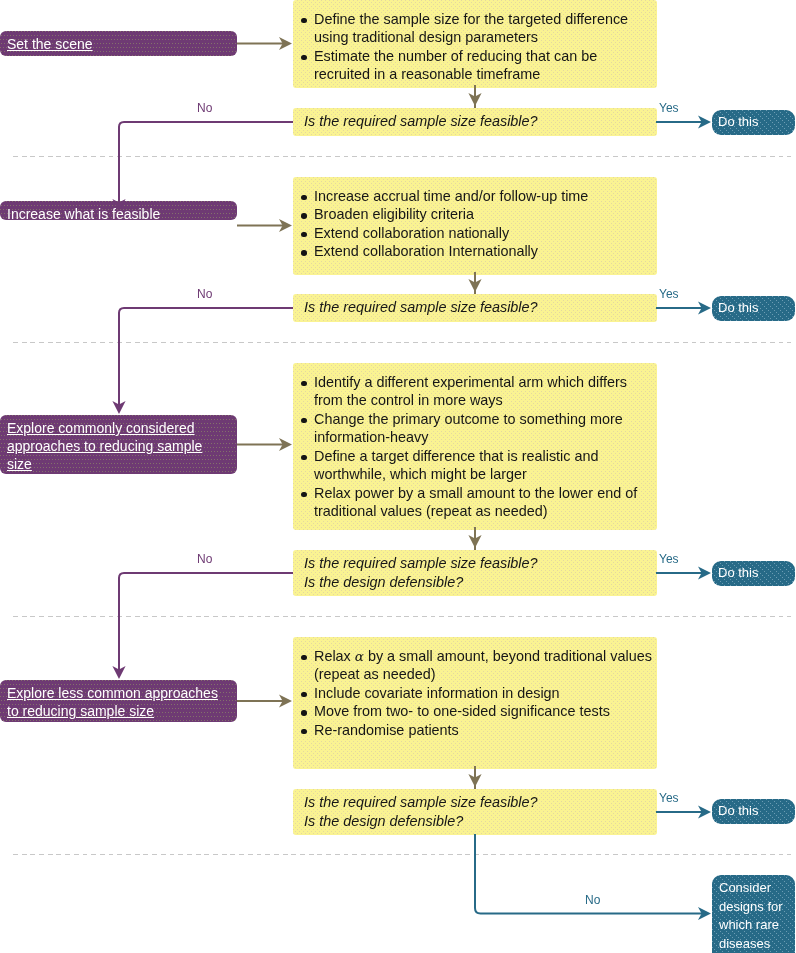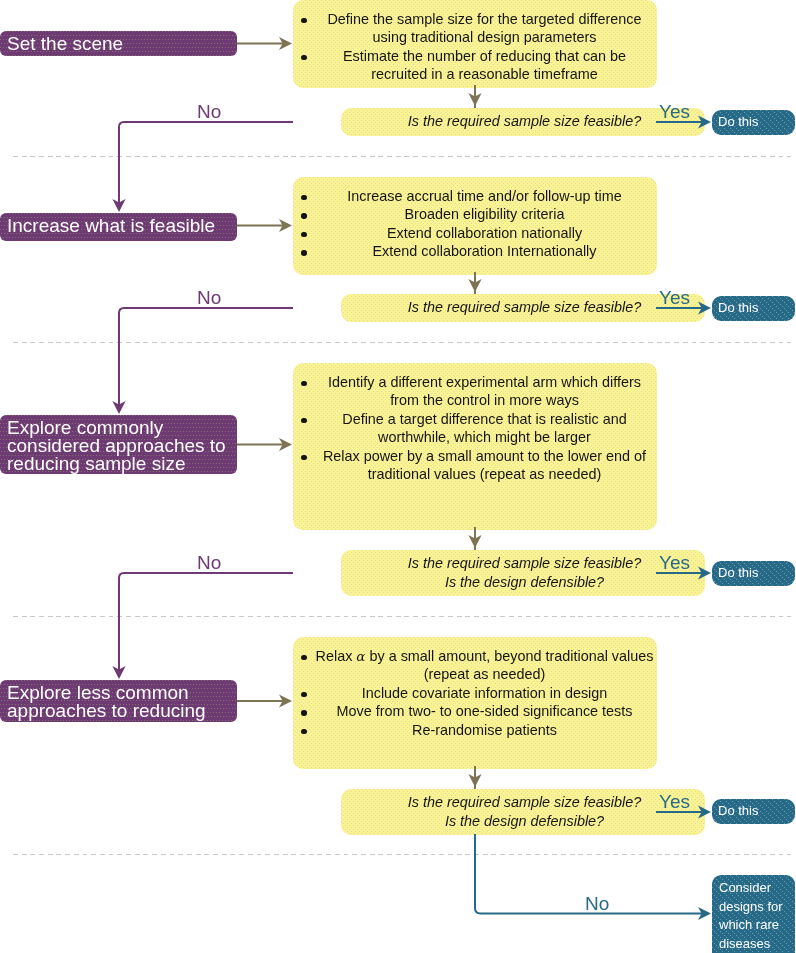--- a/index.html
+++ b/index.html
@@ -7,46 +7,46 @@
      font-family:"Liberation Sans",sans-serif;}
 .stage{position:absolute;left:0;top:0;width:796px;height:953px;}
 .box{position:absolute;box-sizing:border-box;}
 
 .purple{
   background-color:#6E3A73;color:#ffffff;border-radius:6px;
   background-image:
     radial-gradient(circle at 0.5px 0.5px,#83706b 0.55px,transparent 0.55px),
     radial-gradient(circle at 1.5px 4.5px,#83706b 0.55px,transparent 0.55px);
   background-size:3px 8px;
-  font-size:19px;line-height:18px;padding:4px 10px 0 7px;
+  font-size:14px;line-height:18px;padding:4px 10px 0 7px;text-decoration:underline;
 }
 .yellow{
-  background-color:#FAF392;color:#161616;border-radius:10px;
+  background-color:#FAF392;color:#161616;border-radius:3px;
   background-image:
     radial-gradient(circle at 0.5px 0.5px,#e4d9a0 0.55px,transparent 0.55px),
     radial-gradient(circle at 2.5px 2.5px,#e4d9a0 0.55px,transparent 0.55px);
   background-size:4px 4px;
-  font-size:14.4px;line-height:18.5px;padding:9.7px 2px 0 0;text-align:center;
+  font-size:14.4px;line-height:18.5px;padding:9.7px 2px 0 0;
 }
-.yellow.dec{padding:4px 8px 4px 11px;line-height:18.5px;margin-left:48px;}
+.yellow.dec{padding:4px 8px 4px 11px;line-height:18.5px;}
 .teal{
   background-color:#276A87;color:#ffffff;border-radius:9px;
   background-image:
     radial-gradient(circle at 0.5px 0.5px,#6b9cb3 0.55px,transparent 0.55px),
     radial-gradient(circle at 2.5px 2.5px,#6b9cb3 0.55px,transparent 0.55px),
     radial-gradient(circle at 4.5px 4.5px,#6b9cb3 0.55px,transparent 0.55px);
   background-size:6px 6px;
   font-size:13px;line-height:19.5px;padding:2px 0 0 6px;
 }
 ul.bullets{list-style:none;margin:0;padding:0;}
 ul.bullets li{position:relative;padding-left:21px;margin:0;}
 ul.bullets li:before{content:"";position:absolute;left:8px;top:8.2px;
   width:5.6px;height:5.6px;border-radius:50%;background:#141414;}
 .dec{font-style:italic;}
-.lbl{position:absolute;font-size:19px;white-space:nowrap;}
+.lbl{position:absolute;font-size:12px;white-space:nowrap;}
 i.gk{font-family:"DejaVu Serif",serif;font-style:italic;font-size:13.5px;}
 .dash{position:absolute;height:1px;
   background-image:repeating-linear-gradient(to right,#c8c8c8 0,#c8c8c8 4.8px,transparent 4.8px,transparent 8.7px);}
 svg.ov{position:absolute;left:0;top:0;width:796px;height:953px;overflow:visible;}
 </style>
 </head>
 <body>
 
 <div class="stage">
 
@@ -62,21 +62,21 @@
   <div class="box yellow dec" style="left:293px;top:108px;width:364px;height:28px">
     <div>Is the required sample size feasible?</div>
   </div>
   <div class="box teal" style="left:712px;top:110px;width:83px;height:25px">
     <span>Do this</span>
   </div>
   <div class="lbl" style="left:659px;top:101.0px;color:#276A87">Yes</div>
   <div class="lbl" style="left:197px;top:101.0px;color:#6E3A73">No</div>
   <div class="dash" style="left:13px;top:156px;width:778px"></div>
 
-  <div class="box purple" style="left:0px;top:213px;width:237px;height:28px">
+  <div class="box purple" style="left:0px;top:201px;width:237px;height:19px">
     <span>Increase what is feasible</span>
   </div>
   <div class="box yellow" style="left:293px;top:177px;width:364px;height:98px">
     <ul class="bullets">
       <li>Increase accrual time and/or follow-up time</li>
       <li>Broaden eligibility criteria</li>
       <li>Extend collaboration nationally</li>
       <li>Extend collaboration Internationally</li>
     </ul>
   </div>
@@ -89,20 +89,21 @@
   <div class="lbl" style="left:659px;top:287.0px;color:#276A87">Yes</div>
   <div class="lbl" style="left:197px;top:287.0px;color:#6E3A73">No</div>
   <div class="dash" style="left:13px;top:342px;width:778px"></div>
 
   <div class="box purple" style="left:0px;top:415px;width:237px;height:59px">
     <span>Explore commonly considered approaches to reducing sample size</span>
   </div>
   <div class="box yellow" style="left:293px;top:363px;width:364px;height:167px">
     <ul class="bullets">
       <li>Identify a different experimental arm which differs from the control in more ways</li>
+      <li>Change the primary outcome to something more information-heavy</li>
       <li>Define a target difference that is realistic and worthwhile, which might be larger</li>
       <li>Relax power by a small amount to the lower end of traditional values (repeat as needed)</li>
     </ul>
   </div>
   <div class="box yellow dec" style="left:293px;top:550px;width:364px;height:46px">
     <div>Is the required sample size feasible?</div>
     <div>Is the design defensible?</div>
   </div>
   <div class="box teal" style="left:712px;top:561px;width:83px;height:25px">
     <span>Do this</span>

